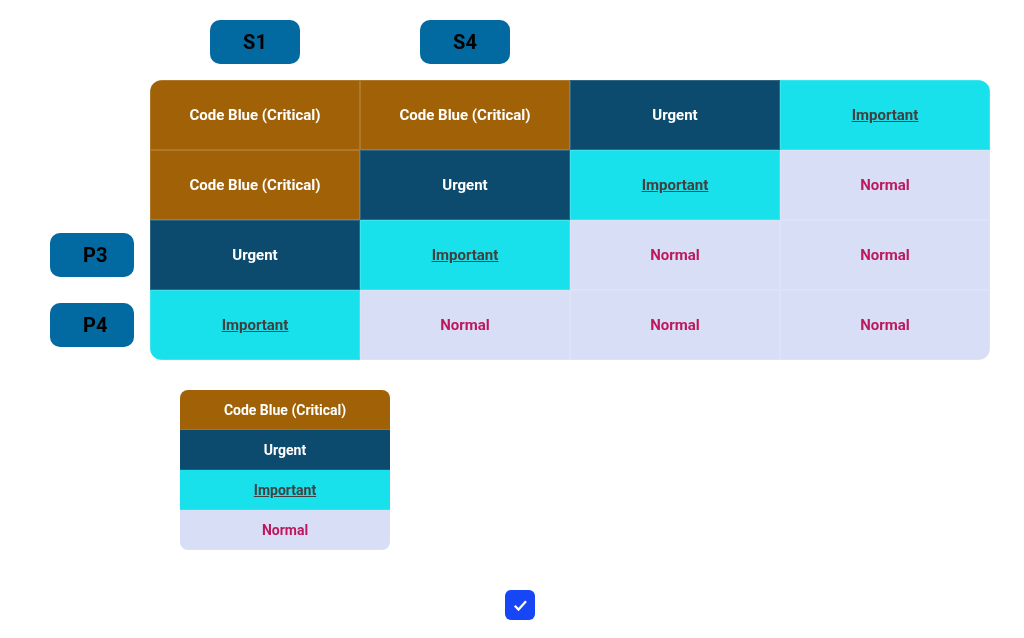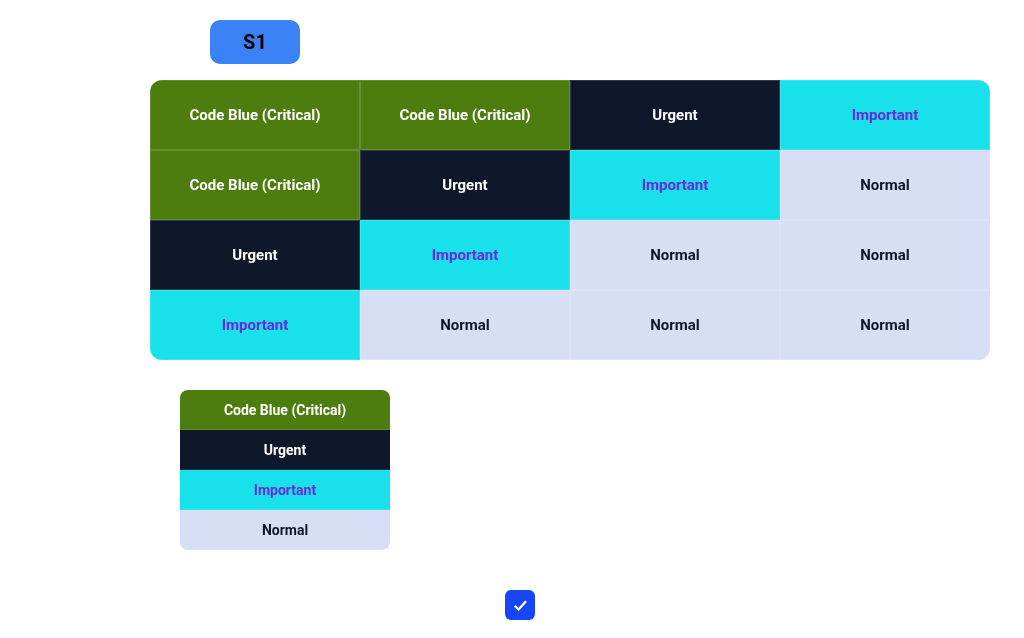--- a/index.html
+++ b/index.html
@@ -36,55 +36,56 @@
 
     .col-header {
       margin-bottom: 16px;
     }
 
     .row-header {
       padding-right: 16px;
     }
 
     .header-pill {
-      background: #3b82f6;
+      background: #0369a1;
       border-radius: 10px;
       padding: 10px 33px;
       font-weight: 700;
       font-size: 20px;
       color: #000;
       min-width: 56px;
       text-align: center;
     }
 
     .cell {
       display: flex;
       align-items: center;
       justify-content: center;
       font-weight: 700;
       font-size: 15px;
       text-align: center;
       border: 0.5px solid rgba(255,255,255,0.15);
     }
 
     .lvl-critical {
-      background: #4d7c0f;
+      background: #a16207;
       color: #ffffff;
     }
     .lvl-urgent {
-      background: #0f172a;
+      background: #0c4a6e;
       color: #ffffff;
     }
     .lvl-important {
       background: #19E1EB;
-      color: #6d28d9;
+      color: #404040;
+      text-decoration: underline;
     }
     .lvl-normal {
       background: #D8DEF6;
-      color: #0f172a;
+      color: #be185d;
     }
 
     .main-grid-body {
       border-radius: 12px;
       overflow: hidden;
       display: grid;
       grid-template-columns: repeat(4, 210px);
       grid-template-rows: repeat(4, 70px);
       grid-column: 2 / span 4;
       grid-row: 2 / span 4;
@@ -135,40 +136,49 @@
 <body>
 
 <div class="matrix-container">
 
   <div class="grid-wrap">
 
     <div></div>
     <div class="col-header">
       <div class="header-pill">S1</div>
     </div>
+    <div class="col-header">
+      <div class="header-pill">S4</div>
+    </div>
 
     <div class="main-grid-body" id="matrix-body">
         <div class="cell lvl-critical">Code Blue (Critical)</div>
         <div class="cell lvl-critical">Code Blue (Critical)</div>
         <div class="cell lvl-urgent">Urgent</div>
         <div class="cell lvl-important">Important</div>
         <div class="cell lvl-critical">Code Blue (Critical)</div>
         <div class="cell lvl-urgent">Urgent</div>
         <div class="cell lvl-important">Important</div>
         <div class="cell lvl-normal">Normal</div>
         <div class="cell lvl-urgent">Urgent</div>
         <div class="cell lvl-important">Important</div>
         <div class="cell lvl-normal">Normal</div>
         <div class="cell lvl-normal">Normal</div>
         <div class="cell lvl-important">Important</div>
         <div class="cell lvl-normal">Normal</div>
         <div class="cell lvl-normal">Normal</div>
         <div class="cell lvl-normal">Normal</div>
       </div>
 
+    <div class="row-header" style="grid-column:1; grid-row:4;">
+      <div class="header-pill">P3</div>
+    </div>
+    <div class="row-header" style="grid-column:1; grid-row:5;">
+      <div class="header-pill">P4</div>
+    </div>
 
   </div>
 
   <div class="legend" id="legend">
       <div class="legend-row lvl-critical">Code Blue (Critical)</div>
       <div class="legend-row lvl-urgent">Urgent</div>
       <div class="legend-row lvl-important">Important</div>
       <div class="legend-row lvl-normal">Normal</div>
     </div>
 

